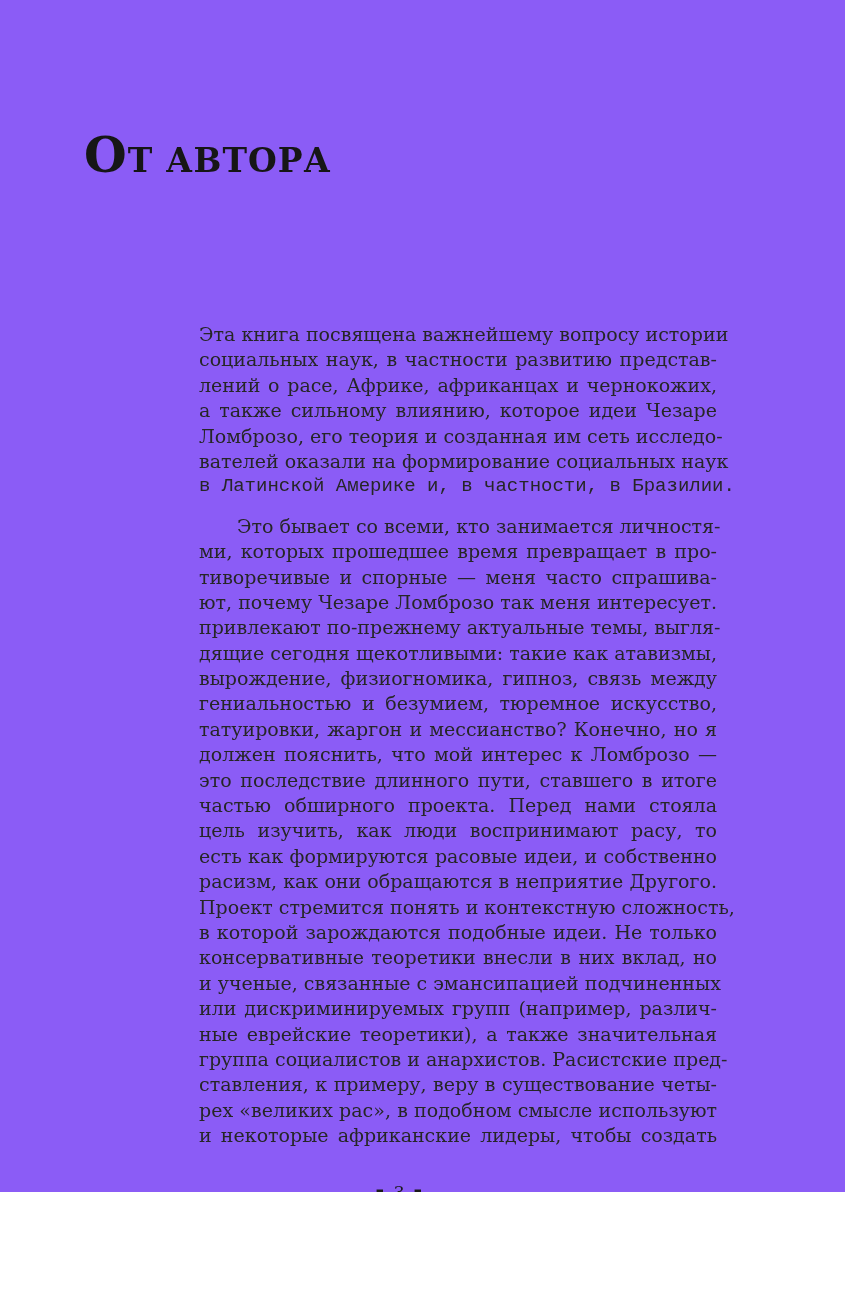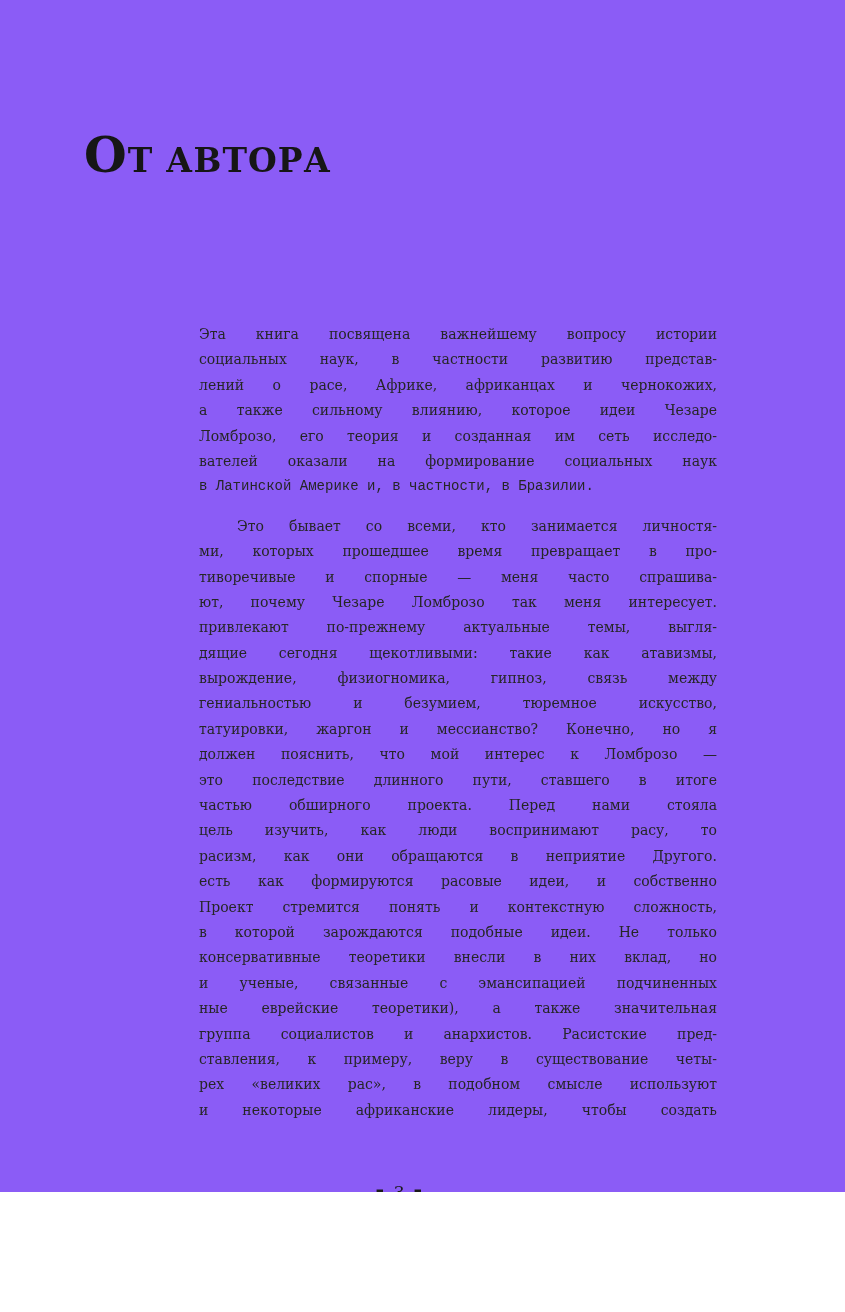--- a/index.html
+++ b/index.html
@@ -24,21 +24,21 @@
     letter-spacing: 1px;
   }
   .title::first-letter {
     font-size: 49px;
   }
   .body-text {
     position: absolute;
     left: 199px;
     top: 322px;
     width: 518px;
-    font-size: 14px;
+    font-size: 19px;
     line-height: 25.4px;
     color: #262626;
   }
   .line {
     text-align: justify;
     text-align-last: justify;
     white-space: nowrap;
     height: 25.4px;
   }
   .line.indent { padding-left: 38px; margin-top: 14px; }
@@ -83,26 +83,27 @@
       <div class="line">ют, почему Чезаре Ломброзо так меня интересует.</div>
       <div class="line">привлекают по-прежнему актуальные темы, выгля-</div>
       <div class="line">дящие сегодня щекотливыми: такие как атавизмы,</div>
       <div class="line">вырождение, физиогномика, гипноз, связь между</div>
       <div class="line">гениальностью и безумием, тюремное искусство,</div>
       <div class="line">татуировки, жаргон и мессианство? Конечно, но я</div>
       <div class="line">должен пояснить, что мой интерес к Ломброзо —</div>
       <div class="line">это последствие длинного пути, ставшего в итоге</div>
       <div class="line">частью обширного проекта. Перед нами стояла</div>
       <div class="line">цель изучить, как люди воспринимают расу, то</div>
+      <div class="line">есть как формируются расовые идеи, и собственно</div>
       <div class="line">расизм, как они обращаются в неприятие Другого.</div>
-      <div class="line">есть как формируются расовые идеи, и собственно</div>
       <div class="line">Проект стремится понять и контекстную сложность,</div>
       <div class="line">в которой зарождаются подобные идеи. Не только</div>
       <div class="line">консервативные теоретики внесли в них вклад, но</div>
       <div class="line">и ученые, связанные с эмансипацией подчиненных</div>
+      <div class="line">или дискриминируемых групп (например, различ-</div>
       <div class="line">ные еврейские теоретики), а также значительная</div>
       <div class="line">группа социалистов и анархистов. Расистские пред-</div>
       <div class="line">ставления, к примеру, веру в существование четы-</div>
       <div class="line">рех «великих рас», в подобном смысле используют</div>
       <div class="line">и некоторые африканские лидеры, чтобы создать</div>
     </div>
 
   <div class="footer">
     <span class="sq">▪</span>
     <span class="num">3</span>

